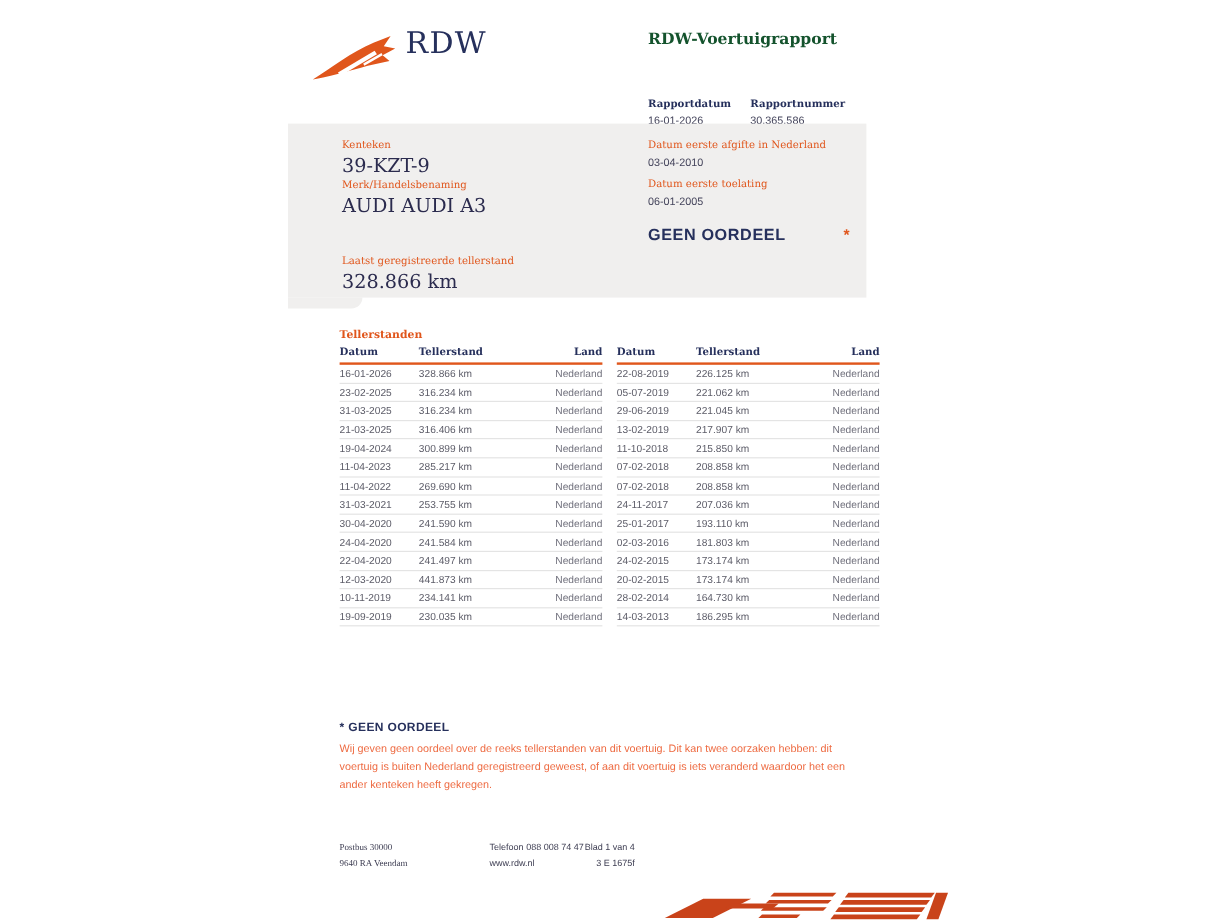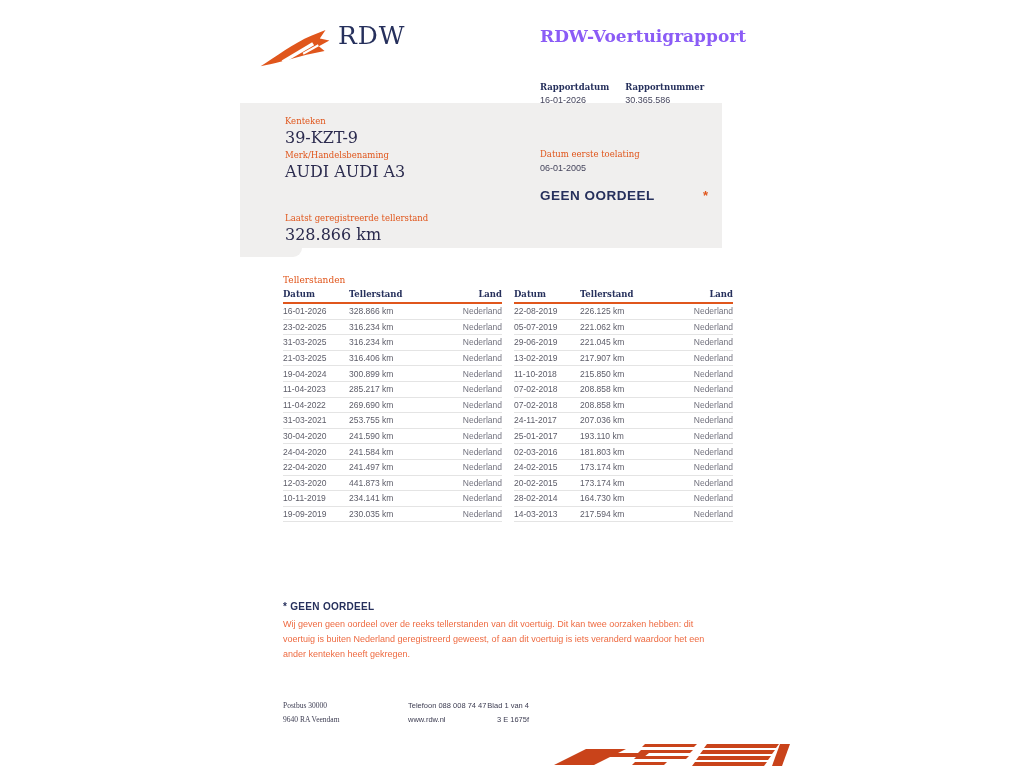--- a/index.html
+++ b/index.html
@@ -4,21 +4,21 @@
 <style>
   html,body{margin:0;padding:0;background:#ffffff;}
   .page{position:relative;width:820px;height:768px;background:#ffffff;overflow:hidden;
         font-family:"Liberation Sans",sans-serif;}
 
   
   .logo-icon{position:absolute;left:258px;top:28px;width:74px;height:42px;}
   .logo-word{position:absolute;left:338px;top:21px;font-family:"DejaVu Serif",serif;
              font-size:25px;letter-spacing:1px;color:#26305c;}
   .doc-title{position:absolute;left:540px;top:26px;font-family:"DejaVu Serif",serif;
-             font-weight:bold;font-size:17px;color:#8b5cf6;}
+             font-weight:bold;font-size:13px;color:#14532d;}
   .meta{position:absolute;left:540px;top:57px;display:flex;gap:16px;}
   .meta .lbl{font-family:"DejaVu Serif",serif;font-weight:bold;font-size:8.5px;color:#26305c;margin-top:25px;}
   .meta .val{font-size:9px;color:#45455c;margin-top:3px;}
   .logo-right-icon{position:absolute;left:905px;top:20px;width:58px;height:33px;}
   .logo-right-text{position:absolute;left:967px;top:20px;line-height:1;}
   .logo-right-text .rdw{font-family:"DejaVu Serif",serif;font-size:17px;color:#666666;}
   .logo-right-text .erk{font-size:9.5px;color:#8a8a8a;margin-top:2px;}
 
   
   .summary-box{position:absolute;left:240px;top:103px;width:482px;height:145px;background:#f0efee;}
@@ -27,21 +27,21 @@
   .sb-item{position:absolute;}
   .sb-label{font-family:"DejaVu Serif",serif;font-weight:normal;font-size:8.5px;color:#e0561c;}
   .sb-big{font-family:"DejaVu Serif",serif;font-size:16px;color:#2b2b4e;margin-top:2px;}
   .sb-small{font-size:9px;color:#45455c;margin-top:4px;}
   .sb-verdict{position:absolute;left:300px;top:85px;font-weight:bold;font-size:13.5px;
               letter-spacing:.5px;color:#26305c;}
   .sb-star{position:absolute;right:14px;top:85px;color:#e0561c;font-weight:bold;font-size:13px;}
 
   
   .section-title{position:absolute;left:283px;top:275px;font-family:"DejaVu Serif",serif;
-                 font-weight:normal;font-size:9px;color:#e0561c;}
+                 font-weight:bold;font-size:9px;color:#e0561c;}
   .tables{position:absolute;left:283px;top:289px;display:flex;gap:12px;}
   .km-table{width:219px;}
   .t-head{display:flex;border-bottom:2px solid #e0561c;padding-bottom:3px;
           font-family:"DejaVu Serif",serif;font-weight:bold;font-size:8.5px;color:#26305c;}
   .t-row{display:flex;height:14.6px;align-items:center;border-bottom:1px solid #e4e4e4;
          font-size:8.5px;color:#5c5c68;}
   .c-datum{width:66px;}
   .c-tellerstand{width:85px;}
   .c-land{flex:1;text-align:right;color:#72727e;}
   .t-head .c-land{color:#26305c;}
@@ -100,20 +100,24 @@
       <div class="sb-big">39-KZT-9</div>
     </div>
     <div class="sb-item" style="left:45px;top:47px">
       <div class="sb-label">Merk/Handelsbenaming</div>
       <div class="sb-big">AUDI AUDI A3</div>
     </div>
     <div class="sb-item" style="left:45px;top:110px">
       <div class="sb-label">Laatst geregistreerde tellerstand</div>
       <div class="sb-big">328.866 km</div>
     </div>
+    <div class="sb-item" style="left:300px;top:13px">
+      <div class="sb-label">Datum eerste afgifte in Nederland</div>
+      <div class="sb-small">03-04-2010</div>
+    </div>
     <div class="sb-item" style="left:300px;top:46px">
       <div class="sb-label">Datum eerste toelating</div>
       <div class="sb-small">06-01-2005</div>
     </div>
     <div class="sb-verdict">GEEN OORDEEL</div>
     <div class="sb-star">*</div>
   </section>
   <div class="summary-tab"></div>
 
   <div class="section-title">Tellerstanden</div>
@@ -264,21 +268,21 @@
             <span class="c-tellerstand">173.174 km</span>
             <span class="c-land">Nederland</span>
           </div>
           <div class="t-row">
             <span class="c-datum">28-02-2014</span>
             <span class="c-tellerstand">164.730 km</span>
             <span class="c-land">Nederland</span>
           </div>
           <div class="t-row">
             <span class="c-datum">14-03-2013</span>
-            <span class="c-tellerstand">217.594 km</span>
+            <span class="c-tellerstand">186.295 km</span>
             <span class="c-land">Nederland</span>
           </div>
         </div>
     </div>
   </div>
 
   <div class="footnote-head">* GEEN OORDEEL</div>
   <div class="footnote-body">Wij geven geen oordeel over de reeks tellerstanden van dit voertuig. Dit kan twee oorzaken hebben: dit voertuig is buiten Nederland geregistreerd geweest, of aan dit voertuig is iets veranderd waardoor het een ander kenteken heeft gekregen.</div>
 
   <div class="footer-col f1">

